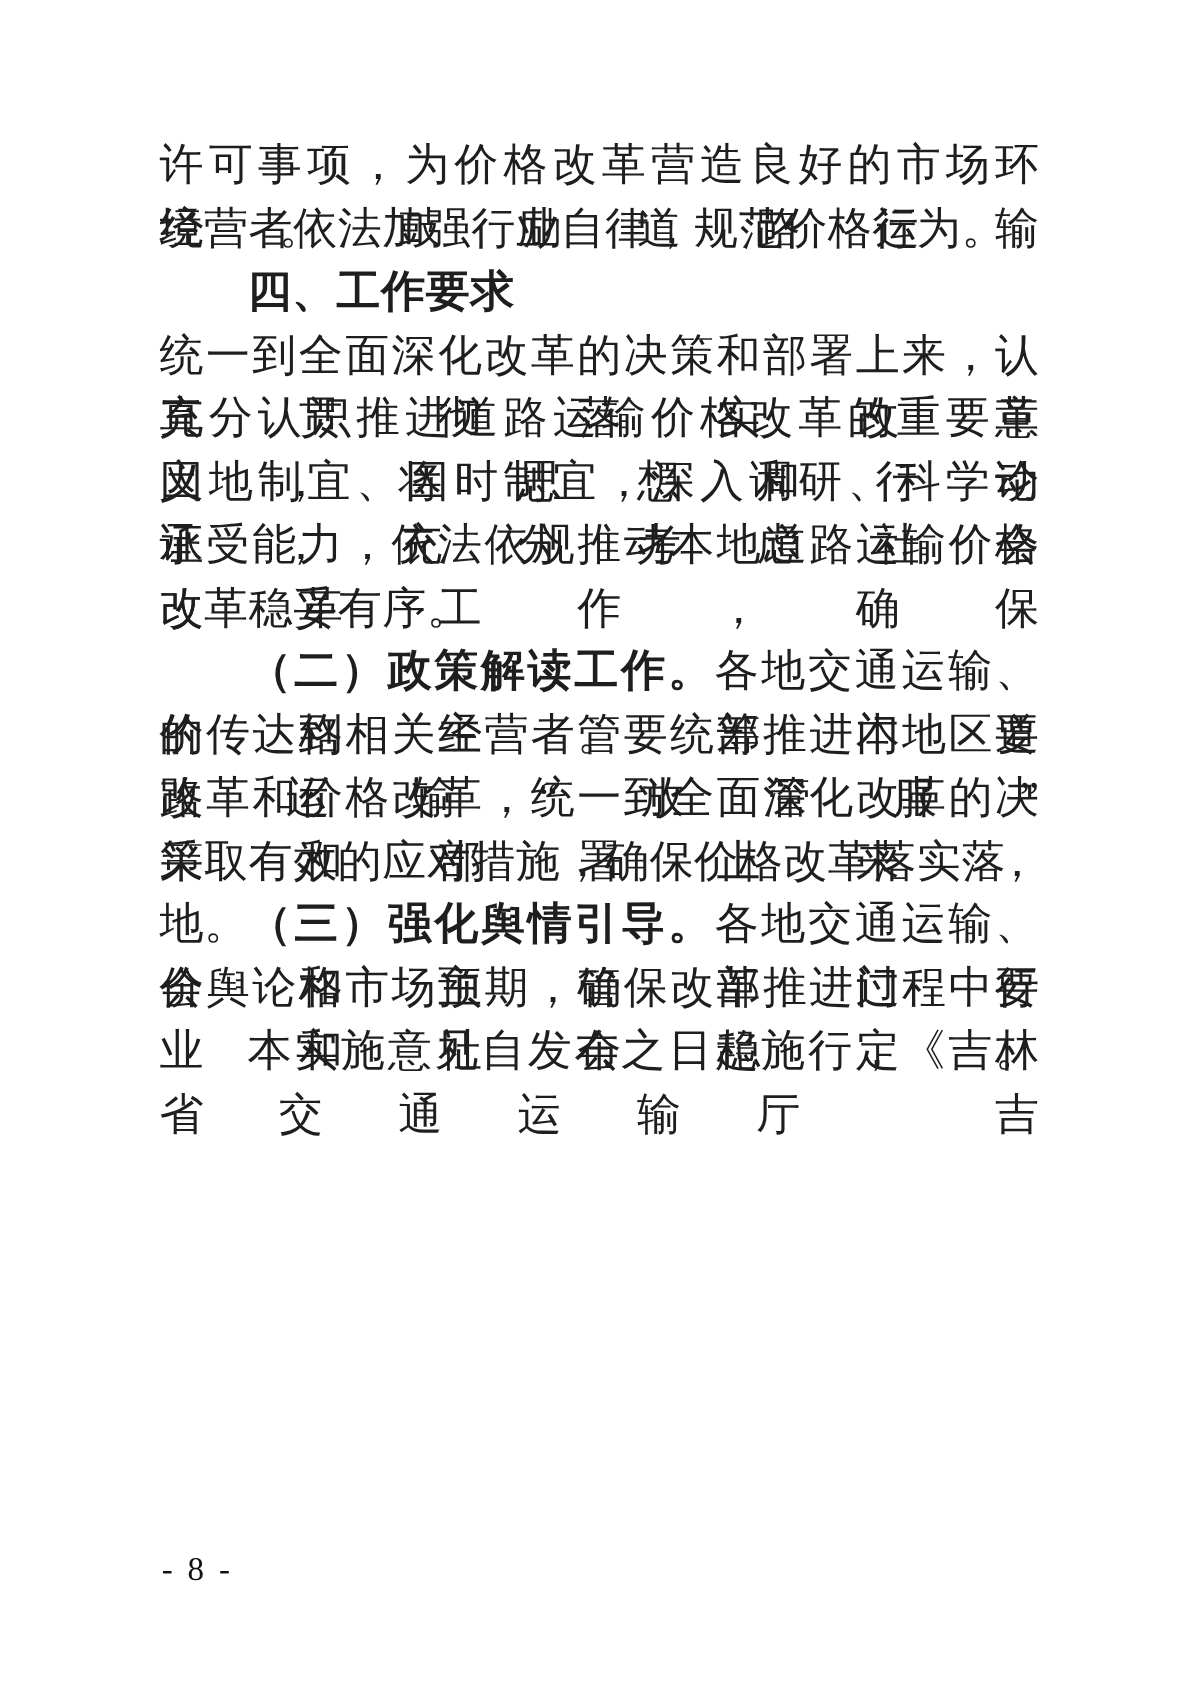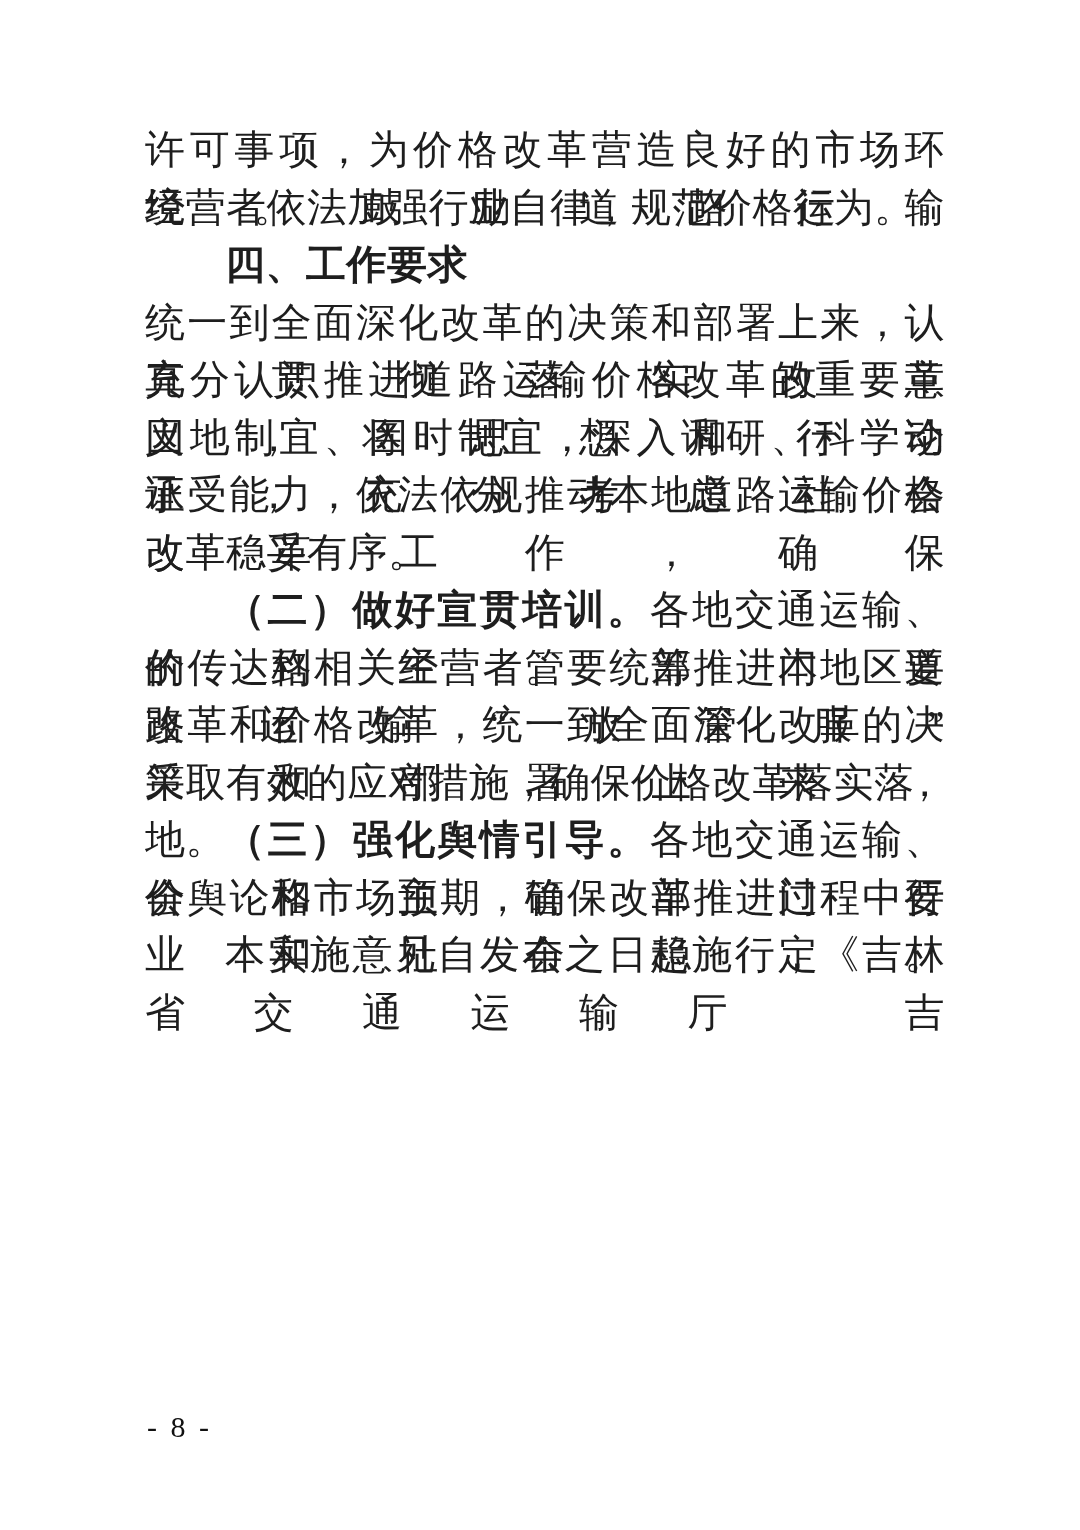--- a/index.html
+++ b/index.html
@@ -61,21 +61,21 @@
     <div class="line">经营者依法加强行业自律，规范价格行为。</div>
 
     <div class="line indent heading">四、工作要求</div>
 
     <div class="line fill">统一到全面深化改革的决策和部署上来，认真贯彻落实改革</div>
     <div class="line fill">充分认识推进道路运输价格改革的重要意义，将思想和行动</div>
     <div class="line fill">因地制宜、因时制宜，深入调研、科学论证，充分考虑社会</div>
     <div class="line fill">承受能力，依法依规推动本地道路运输价格改革工作，确保</div>
     <div class="line">改革稳妥有序。</div>
 
-    <div class="line indent fill"><span class="lead">（二）做好宣贯培训。</span><span>各地交通运输、价格主管部门要</span></div>
+    <div class="line indent fill"><span class="lead">（二）政策解读工作。</span><span>各地交通运输、价格主管部门要</span></div>
     <div class="line fill">的传达到相关经营者。要统筹推进本地区道路运输“放管服”</div>
     <div class="line fill">改革和价格改革，统一到全面深化改革的决策和部署上来，</div>
     <div class="line">采取有效的应对措施，确保价格改革落实落地。</div>
 
     <div class="line indent fill"><span class="lead">（三）强化舆情引导。</span><span>各地交通运输、价格主管部门要</span></div>
     <div class="line fill">会舆论和市场预期，确保改革推进过程中行业和社会稳定。</div>
 
     <div class="line indent fill">本实施意见自发布之日起施行，《吉林省交通运输厅　吉</div>
 
   </main>

